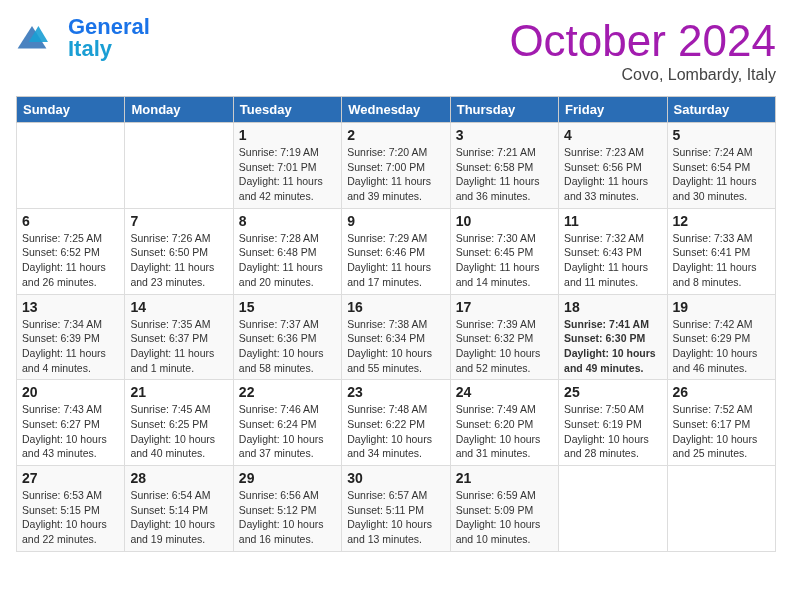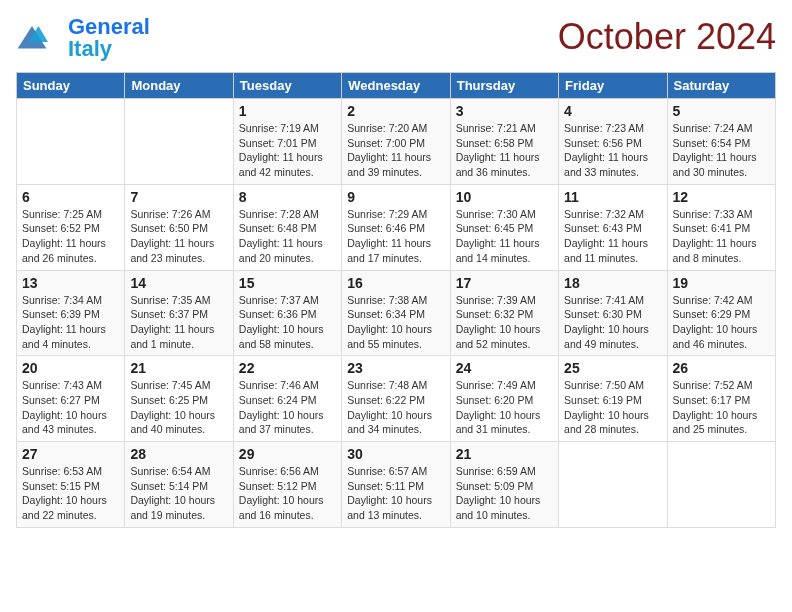--- a/index.html
+++ b/index.html
@@ -31,23 +31,23 @@
       color: #1a73e8;
     }
     .logo-icon {
       width: 32px;
       height: 28px;
     }
     .title-area {
       text-align: right;
     }
     .month-title {
-      font-size: 36px;
+      font-size: 44px;
       font-weight: normal;
-      color: #7f1d1d;
+      color: #a21caf;
     }
     .location-subtitle {
       font-size: 16px;
       color: #444;
     }
     .calendar {
       width: 100%;
       border-collapse: collapse;
       font-size: 11px;
       border-radius: 6px;
@@ -102,20 +102,21 @@
     </svg>
     <div>
       <div class="logo-text">
         <span>General</span><br>
         <span style="color:#1a9ed4;">Italy</span>
       </div>
     </div>
   </div>
   <div class="title-area">
     <div class="month-title">October 2024</div>
+    <div class="location-subtitle">Covo, Lombardy, Italy</div>
   </div>
 </div>
 
 <table class="calendar">
   <thead>
     <tr>
     <th>Sunday</th>
         <th>Monday</th>
         <th>Tuesday</th>
         <th>Wednesday</th>
@@ -229,21 +230,21 @@
 Daylight: 10 hours and 55 minutes.</div>
         </td>
         <td>
           <span class="day-number">17</span>
           <div class="day-detail" style="white-space: pre-line;">Sunrise: 7:39 AM
 Sunset: 6:32 PM
 Daylight: 10 hours and 52 minutes.</div>
         </td>
         <td>
           <span class="day-number">18</span>
-          <div class="day-detail" style="white-space: pre-line;">Sunrise: 7:41 AM
+          <div class="day-detail" style="white-space: pre-line; font-weight: bold;">Sunrise: 7:41 AM
 Sunset: 6:30 PM
 Daylight: 10 hours and 49 minutes.</div>
         </td>
         <td>
           <span class="day-number">19</span>
           <div class="day-detail" style="white-space: pre-line;">Sunrise: 7:42 AM
 Sunset: 6:29 PM
 Daylight: 10 hours and 46 minutes.</div>
         </td>
       </tr>

